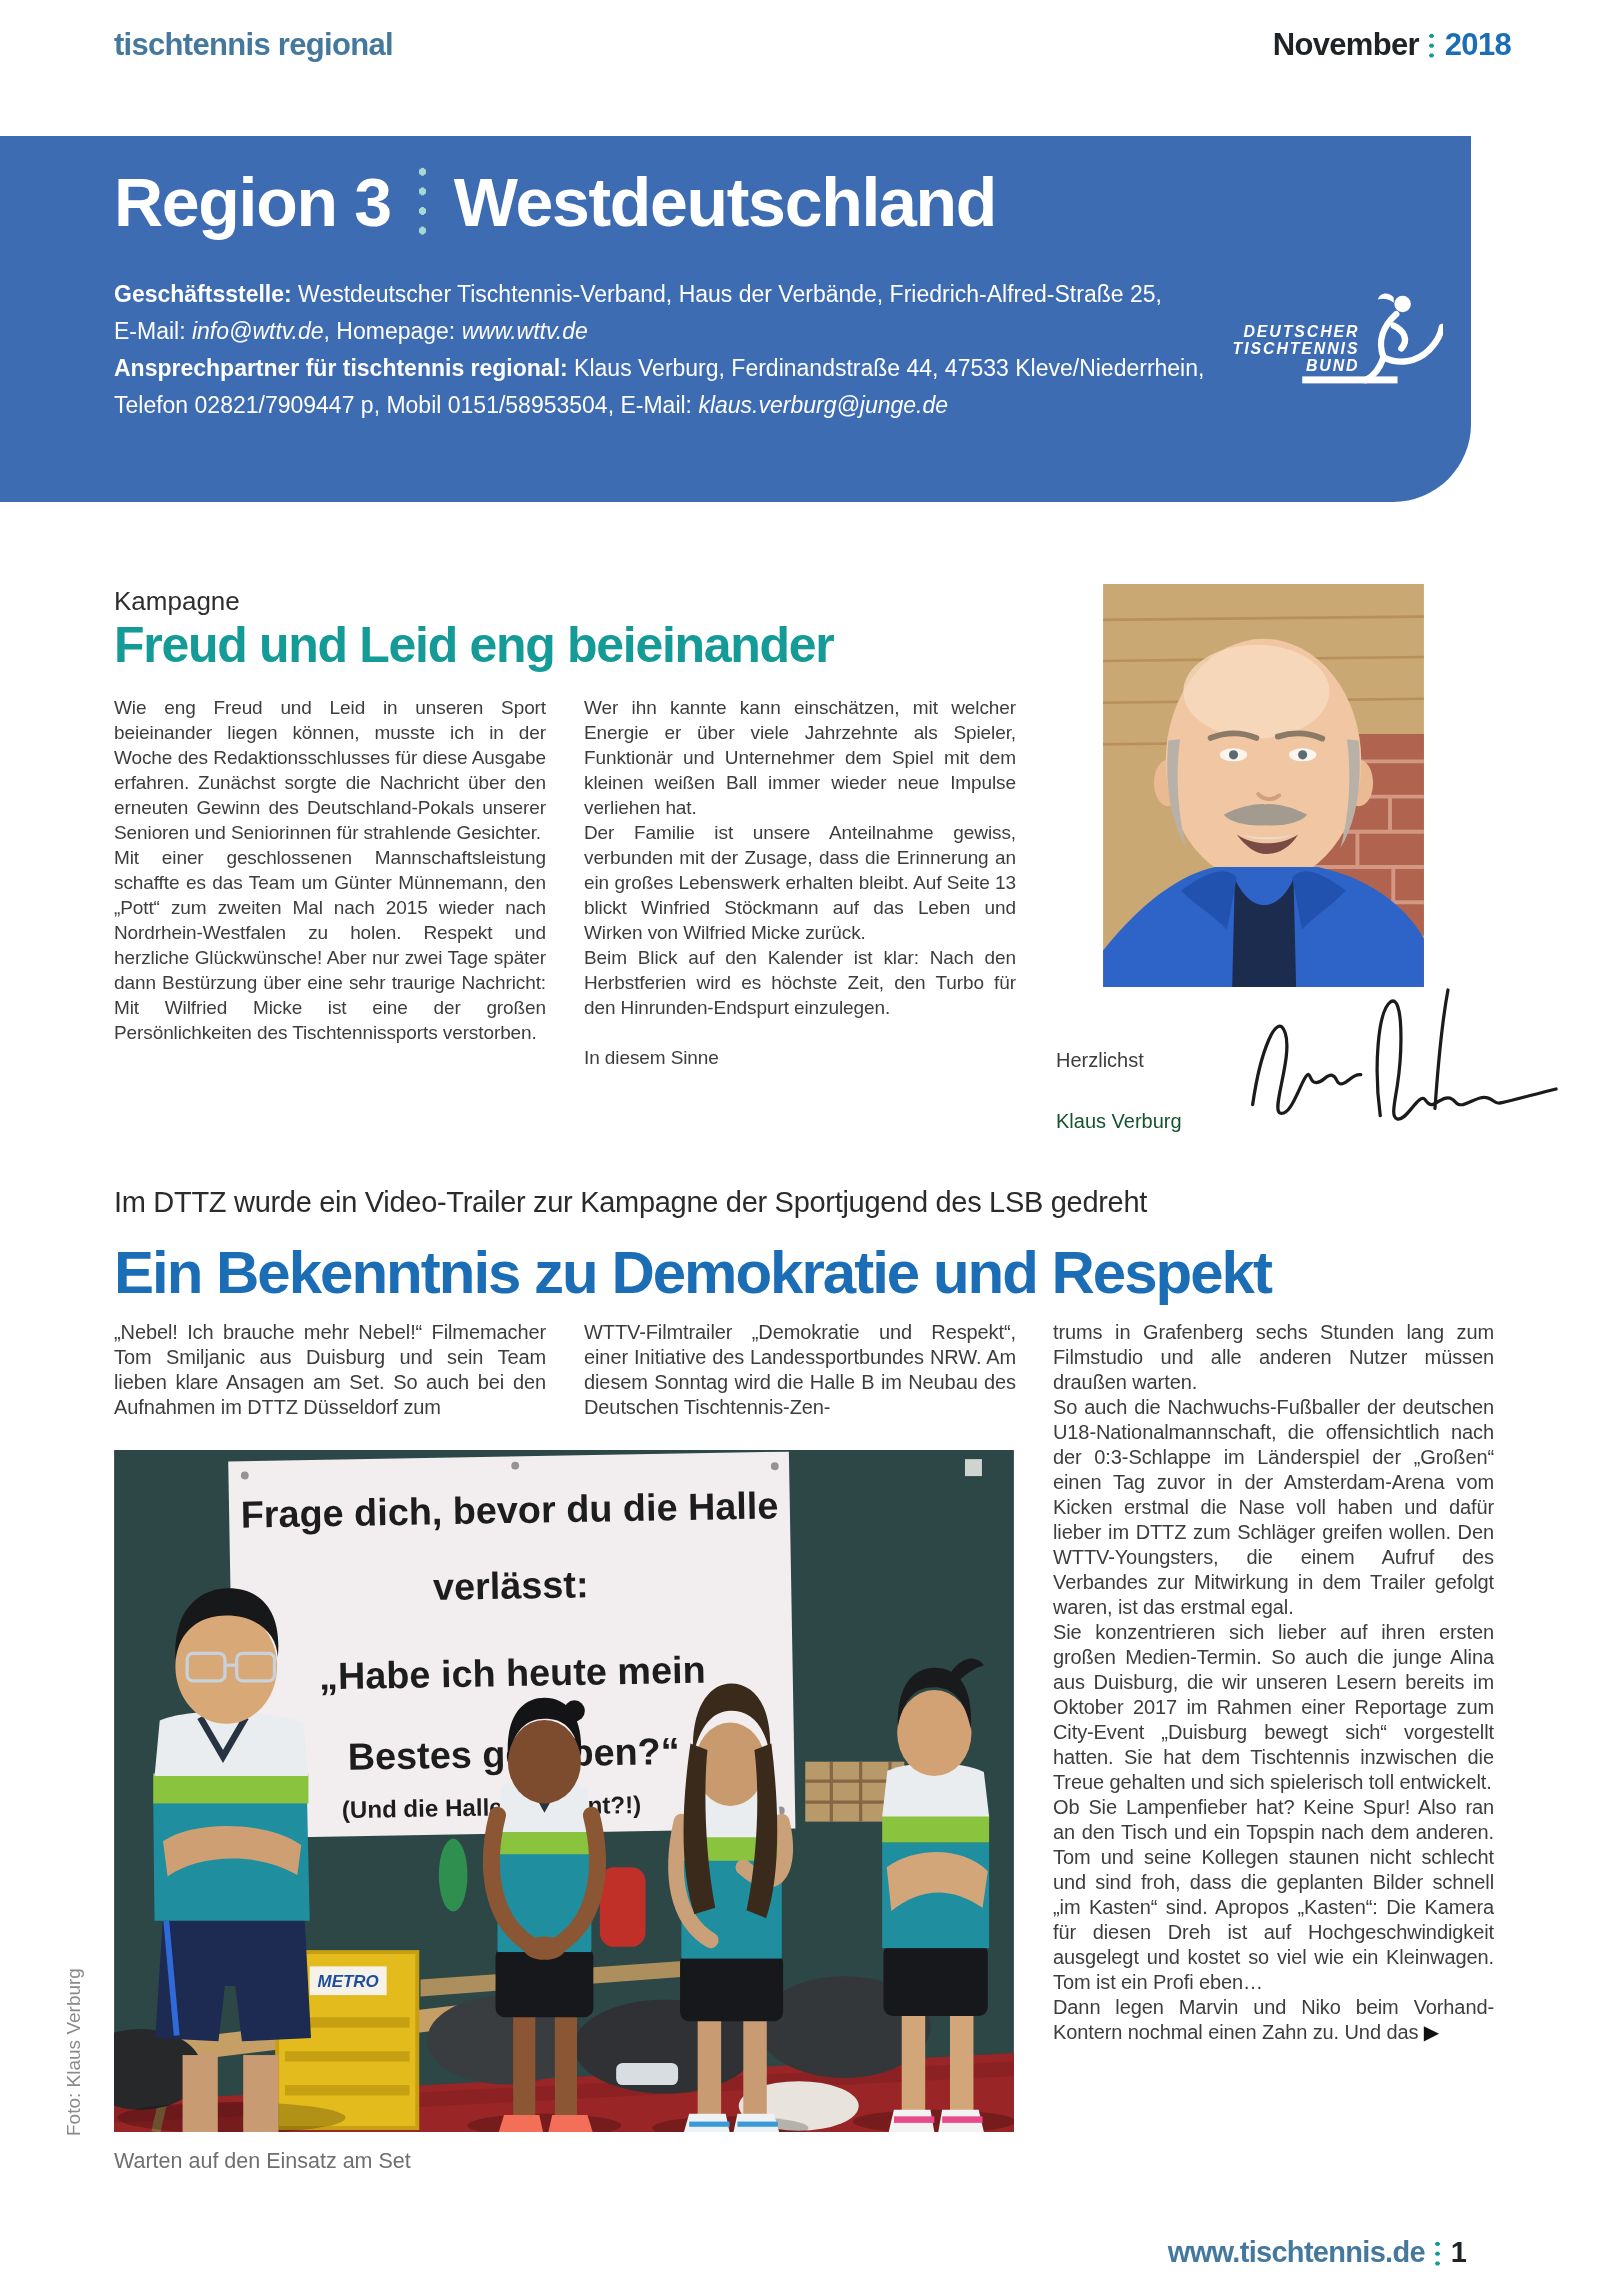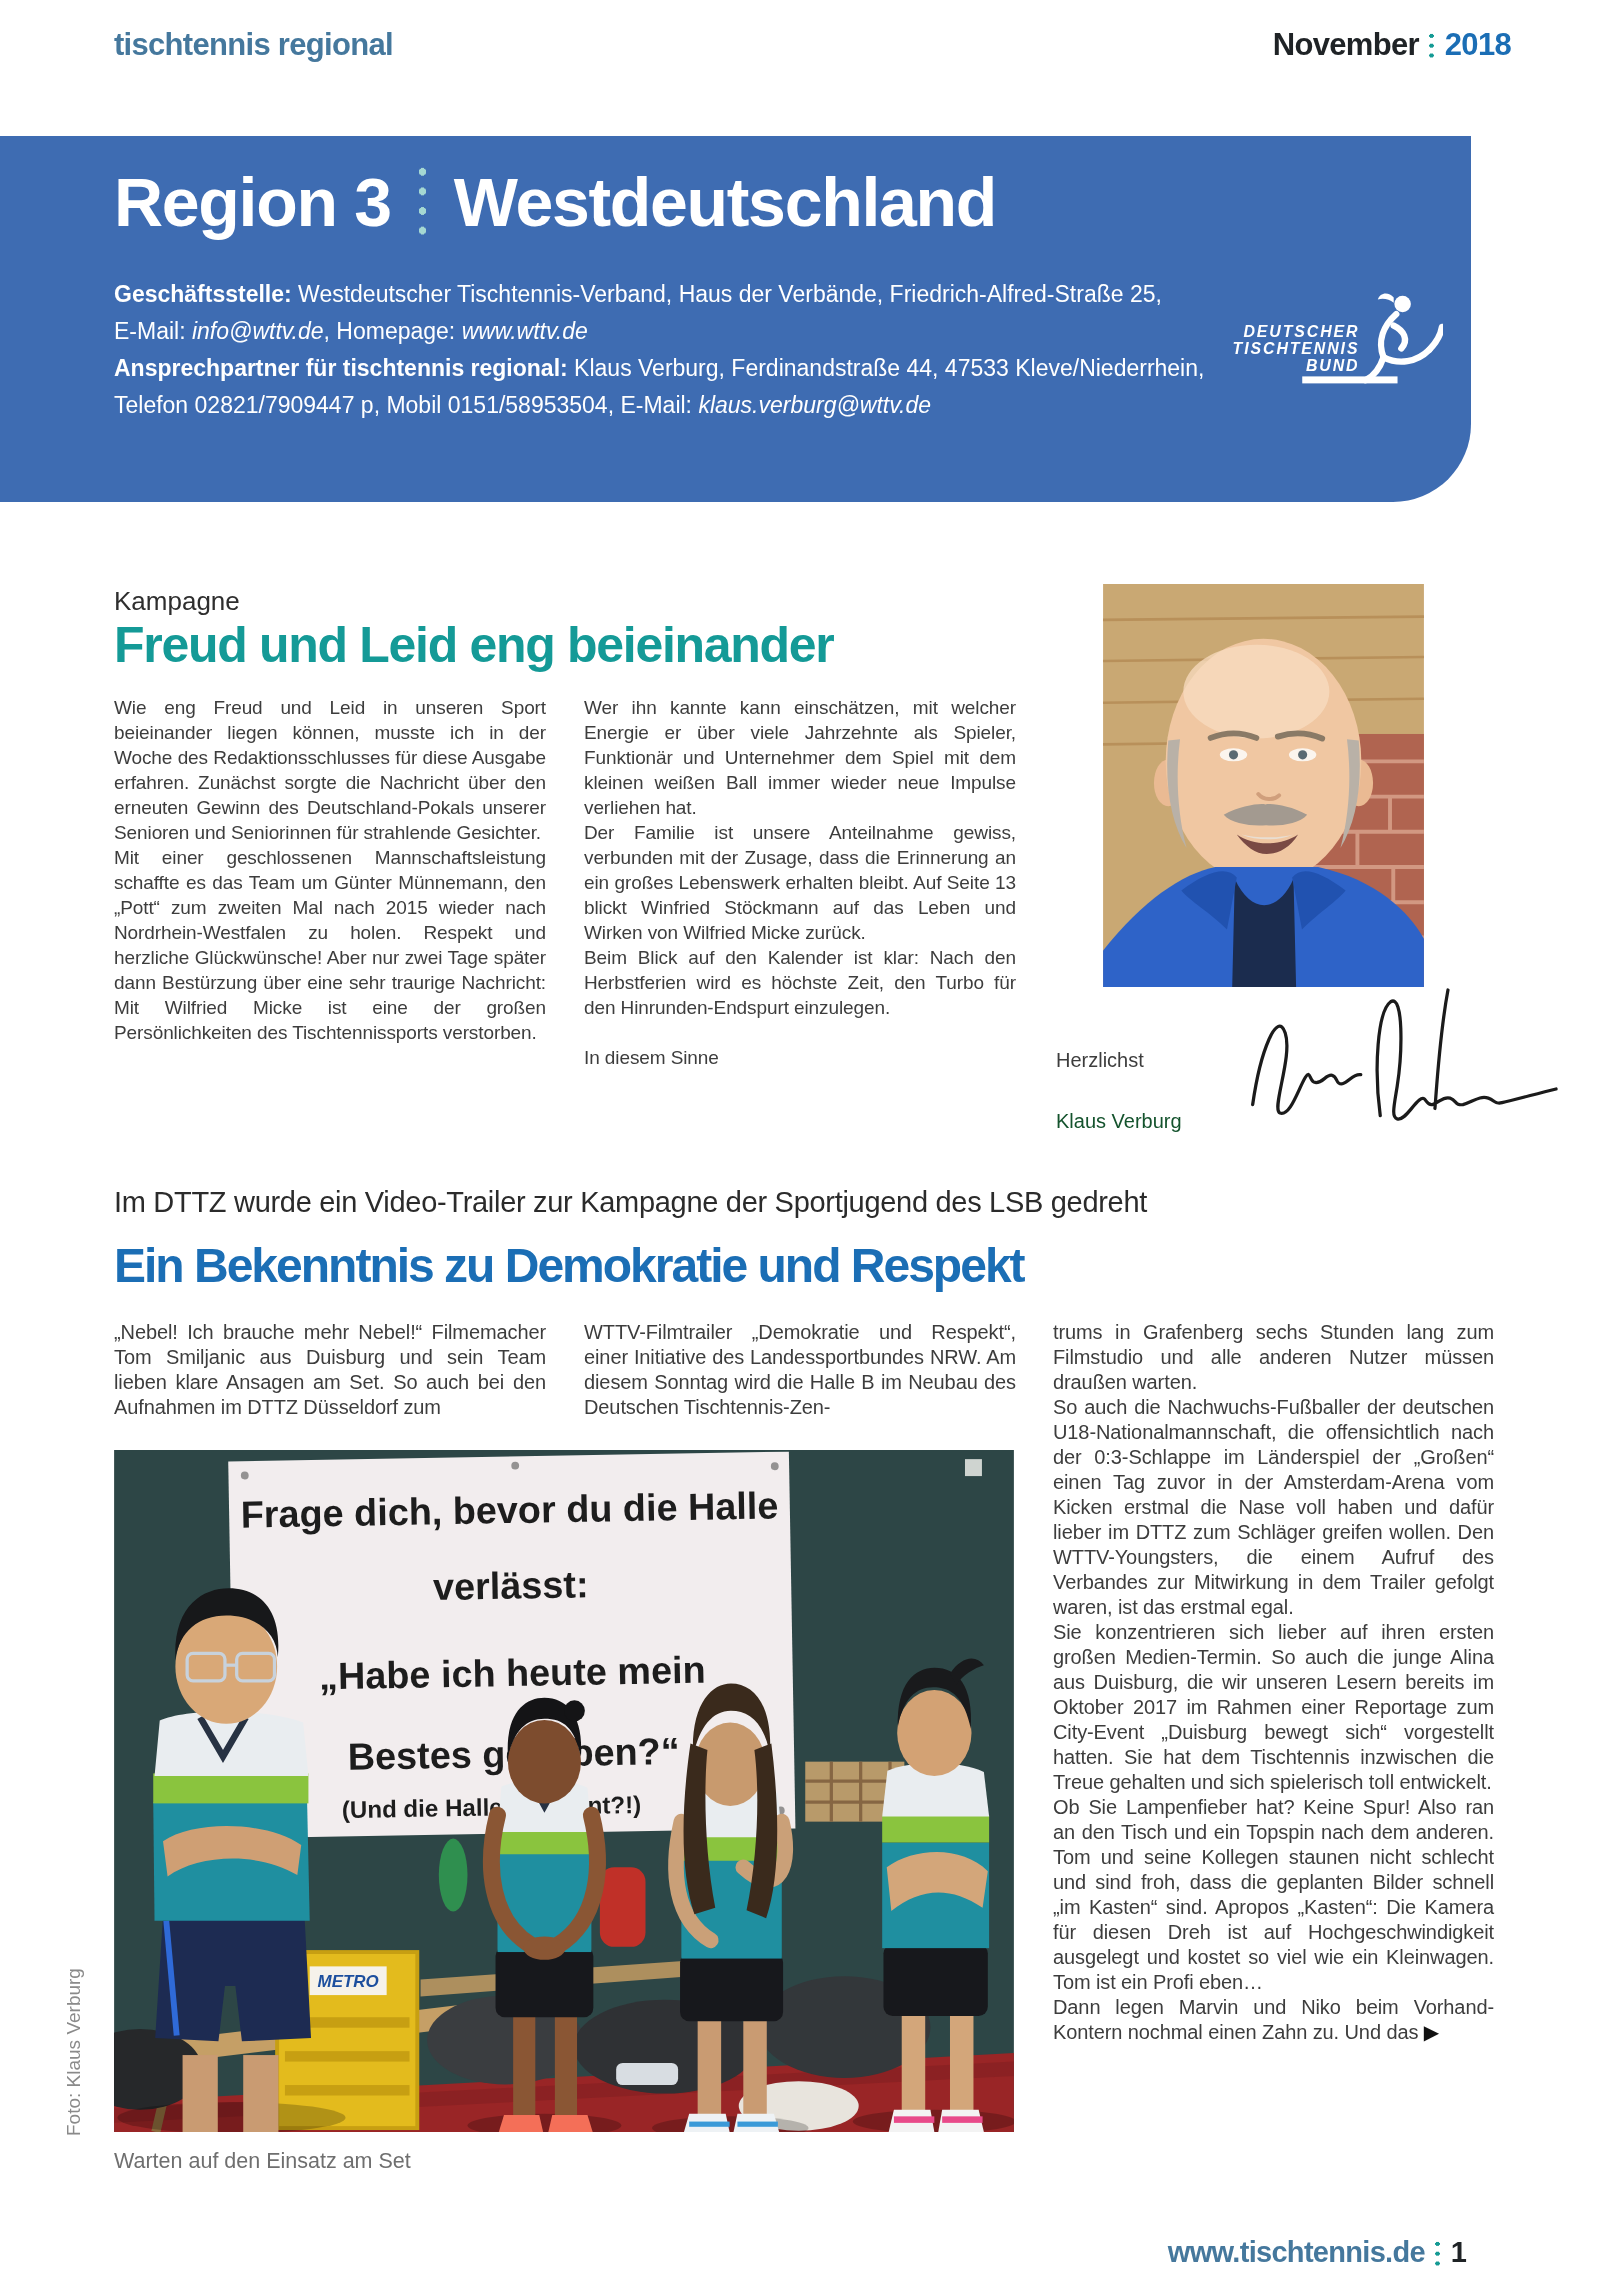--- a/index.html
+++ b/index.html
@@ -40,21 +40,21 @@
   .ed-sinne { margin-top: 25px !important; text-align: left; }
 
   .portrait  { position: absolute; left: 1103px; top: 584px; width: 321px; height: 403px; }
   .signature { position: absolute; left: 1242px; top: 977px; width: 326px; height: 166px; }
   .closing   { position: absolute; left: 1056px; top: 1049px; font-size: 20px; color: #3d3d3d; }
   .sig-name  { position: absolute; left: 1056px; top: 1110px; font-size: 20px; color: #14532d; }
 
   
   .article-kicker   { position: absolute; left: 114px; top: 1186px; font-size: 29px; color: #2b2b2b;
                       letter-spacing: -0.3px; }
-  .article-headline { position: absolute; left: 114px; top: 1238px; font-size: 48px; font-weight: 700;
+  .article-headline { position: absolute; left: 114px; top: 1238px; font-size: 60px; font-weight: 700;
                       color: #1b6eb5; letter-spacing: -2px; }
   .art-col { position: absolute; top: 1320px; width: 432px; font-size: 20px; line-height: 25px;
              text-align: justify; color: #3d3d3d; letter-spacing: -0.1px; hyphens: auto; }
   #art-col1 { left: 114px; }
   #art-col2 { left: 584px; }
   #art-col3 { left: 1053px; width: 441px; }
   .art-col p { margin: 0; }
   .arrow { color: #111; font-style: normal; }
 
   .photo   { position: absolute; left: 114px; top: 1450px; width: 783px; height: 682px; }
@@ -91,21 +91,21 @@
   <div class="banner">
     <div class="banner-title">
       <span>Region 3</span>
       <span class="vdots-l"></span>
       <span>Westdeutschland</span>
     </div>
     <div class="banner-address">
       <div><span style="font-weight: 700;">Geschäftsstelle:</span><span> Westdeutscher Tischtennis-Verband, Haus der Verbände, Friedrich-Alfred-Straße 25,</span></div>
       <div><span>E-Mail: </span><span style="font-style: italic;">info@wttv.de</span><span>, Homepage: </span><span style="font-style: italic;">www.wttv.de</span></div>
       <div><span style="font-weight: 700;">Ansprechpartner für tischtennis regional:</span><span> Klaus Verburg, Ferdinandstraße 44, 47533 Kleve/Niederrhein,</span></div>
-      <div><span>Telefon 02821/7909447 p, Mobil 0151/58953504, E-Mail: </span><span style="font-style: italic;">klaus.verburg@wttv.de</span></div>
+      <div><span>Telefon 02821/7909447 p, Mobil 0151/58953504, E-Mail: </span><span style="font-style: italic;">klaus.verburg@junge.de</span></div>
     </div>
     <div class="dtb-logo">
       <svg viewBox="0 0 340 170" width="218" height="108">
         <text x="210" y="74" text-anchor="end" font-size="25" font-weight="700" font-style="italic" letter-spacing="3" fill="#ffffff">DEUTSCHER</text>
         <text x="210" y="101" text-anchor="end" font-size="25" font-weight="700" font-style="italic" letter-spacing="3" fill="#ffffff">TISCHTENNIS</text>
         <text x="210" y="128" text-anchor="end" font-size="25" font-weight="700" font-style="italic" letter-spacing="3" fill="#ffffff">BUND</text>
         <rect x="120" y="136" width="150" height="11" fill="#ffffff"></rect>
         <g transform="translate(212,0)" stroke="#ffffff" stroke-width="10" fill="none" stroke-linecap="round">
           <circle cx="66" cy="22" r="13" fill="#ffffff" stroke="none"></circle>
           <path d="M52,12 C44,2 30,4 27,15 C36,12 45,15 52,20" stroke="none" fill="#ffffff"></path>

